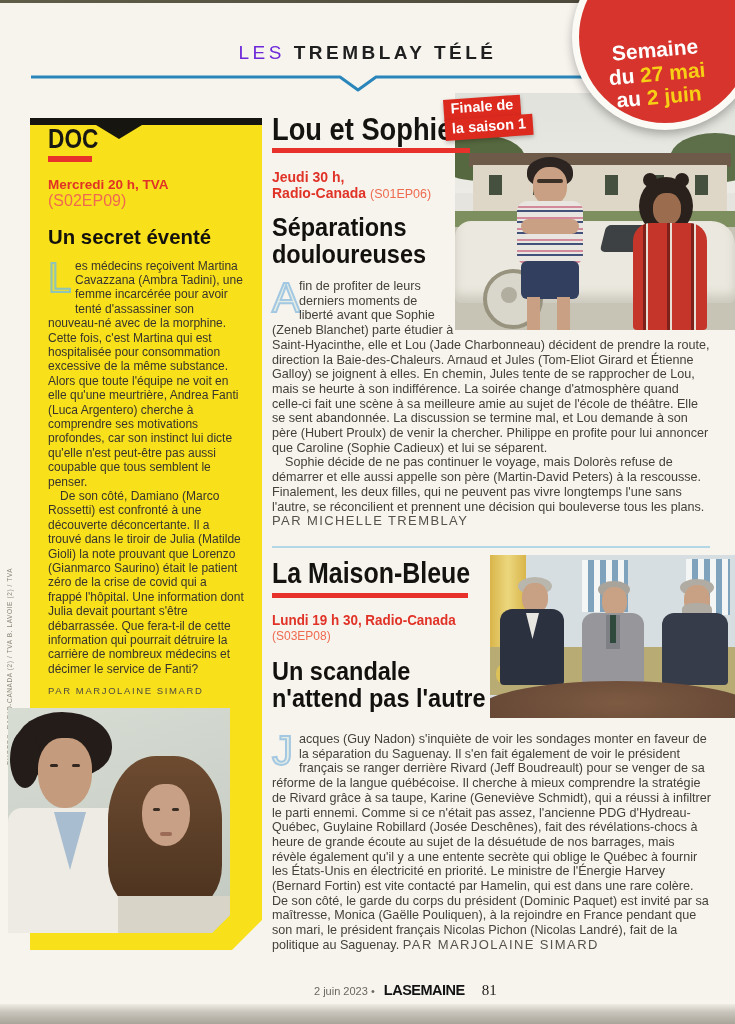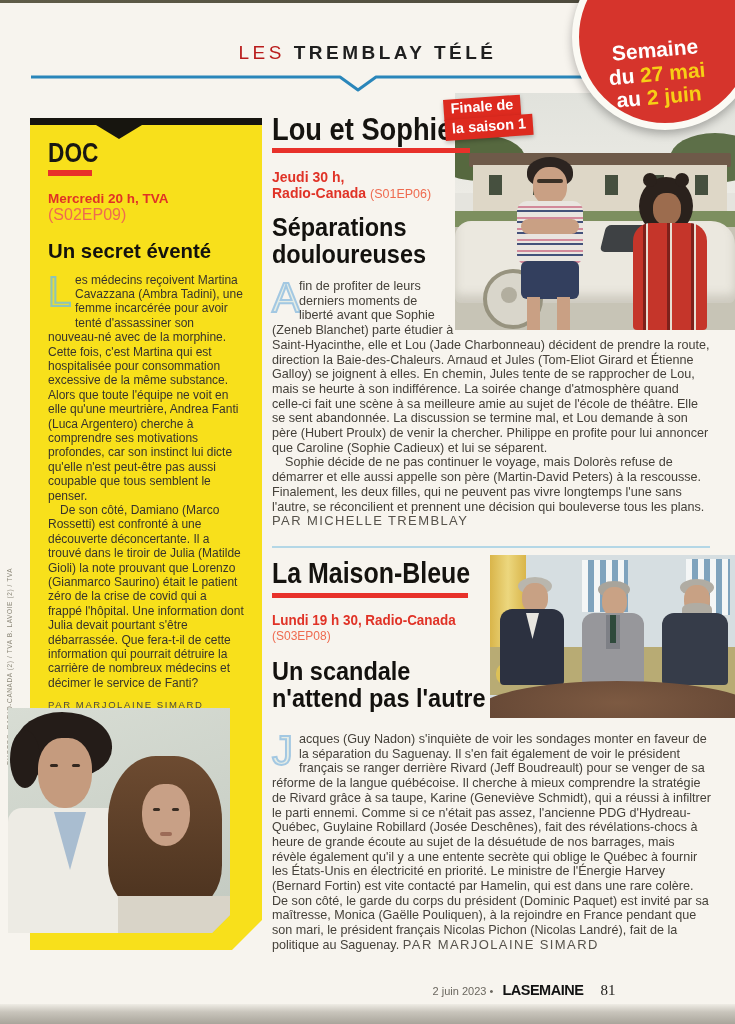--- a/index.html
+++ b/index.html
@@ -5,37 +5,37 @@
   html,body{margin:0;padding:0;background:#888;}
   .page{position:relative;width:735px;height:1024px;margin:0 auto;background:#f7f4ee;
         overflow:hidden;font-family:"Liberation Sans",sans-serif;}
   .abs{position:absolute;}
 
   
   .top-strip{left:0;top:0;width:735px;height:3px;background:linear-gradient(90deg,#5f5c48,#49463a);}
 
   
   .header-title{left:0;top:42px;width:735px;text-align:center;font-size:19px;letter-spacing:3.5px;color:#1f1f1f;}
-  .header-title .light{font-weight:400;color:#b91c1c;}
+  .header-title .light{font-weight:400;color:#6d28d9;}
   .header-title .bold{font-weight:900;}
 
   
   .week-badge{left:572px;top:-56px;width:172px;height:172px;border-radius:50%;
     background:#d6342c;border:7px solid #fbfaf4;box-shadow:0 4px 10px rgba(0,0,0,.28);z-index:9;}
   .week-badge .txt{position:absolute;left:0;right:16px;bottom:14px;text-align:center;
     transform:rotate(-5deg);font-weight:800;font-size:21px;line-height:1.12;color:#fff;}
   .week-badge .yl{color:#f7cf15;}
 
   
   .doc-box{left:30px;top:118px;width:232px;height:832px;background:#f8e01b;
     clip-path:polygon(0 0,100% 0,100% calc(100% - 30px),calc(100% - 30px) 100%,0 100%);}
   .doc-bar{position:absolute;top:0;left:0;right:0;height:7px;background:#17150f;}
   .doc-notch{position:absolute;top:7px;left:66px;width:0;height:0;
     border-left:23px solid transparent;border-right:23px solid transparent;border-top:14px solid #17150f;}
-  .doc-content{position:absolute;left:18px;top:22px;width:196px;}
+  .doc-content{position:absolute;left:18px;top:8px;width:196px;}
   .doc-title{font-size:27px;font-weight:900;color:#191713;transform:scaleX(.84);transform-origin:left;line-height:26px;}
   .doc-underline{width:44px;height:6px;background:#e8312a;margin-top:4px;}
   .sched{font-size:13.5px;font-weight:800;color:#e03226;line-height:1.12;}
   .doc-content .sched{margin-top:15px;}
   .epis{font-size:16px;font-weight:500;color:#ef6b50;line-height:1.15;}
   .doc-headline{margin-top:15px;font-size:21px;font-weight:900;color:#13110e;line-height:22px;transform:scaleX(.97);transform-origin:left;}
   .doc-body{margin-top:11px;font-size:12px;line-height:14.4px;color:#38342c;width:196px;}
   .doc-body p{margin:0;}
   .doc-body p.ind{text-indent:12px;}
   .dropcap{float:left;font-weight:400;color:rgba(150,200,190,.18);
@@ -76,21 +76,21 @@
 
   .divider{left:272px;top:546px;width:438px;height:2px;background:#b4d7e6;}
 
   .maison-title{left:272px;top:558px;font-size:29px;line-height:30px;transform:scaleX(.86);}
   .maison-underline{left:272px;top:593px;width:196px;height:5px;background:#e8312a;}
   .maison-sched{left:272px;top:613px;font-size:14px;line-height:15.5px;white-space:nowrap;transform:scaleX(.96);transform-origin:left;}
   .maison-headline{left:272px;top:658px;font-size:25px;line-height:27px;font-weight:900;color:#13110e;transform:scaleX(.94);transform-origin:left;}
   .maison-body{left:272px;top:732px;width:440px;}
 
   
-  .footer{left:338px;top:982px;width:372px;text-align:center;color:#6b675f;font-size:11px;}
+  .footer{left:314px;top:982px;width:372px;text-align:left;color:#6b675f;font-size:11px;}
   .footer .mag{font-weight:900;color:#121212;font-size:14.5px;letter-spacing:-.5px;margin-left:6px;}
   .footer .pg{font-family:"Liberation Serif",serif;font-size:15px;color:#23211e;margin-left:14px;}
 
   .bottom-shadow{left:0;top:1004px;width:735px;height:20px;
     background:linear-gradient(#efece5,#c9c5bc 40%,#a9a59b);}
   .shape{position:absolute;}
 </style>
 </head>
 <body>
 

